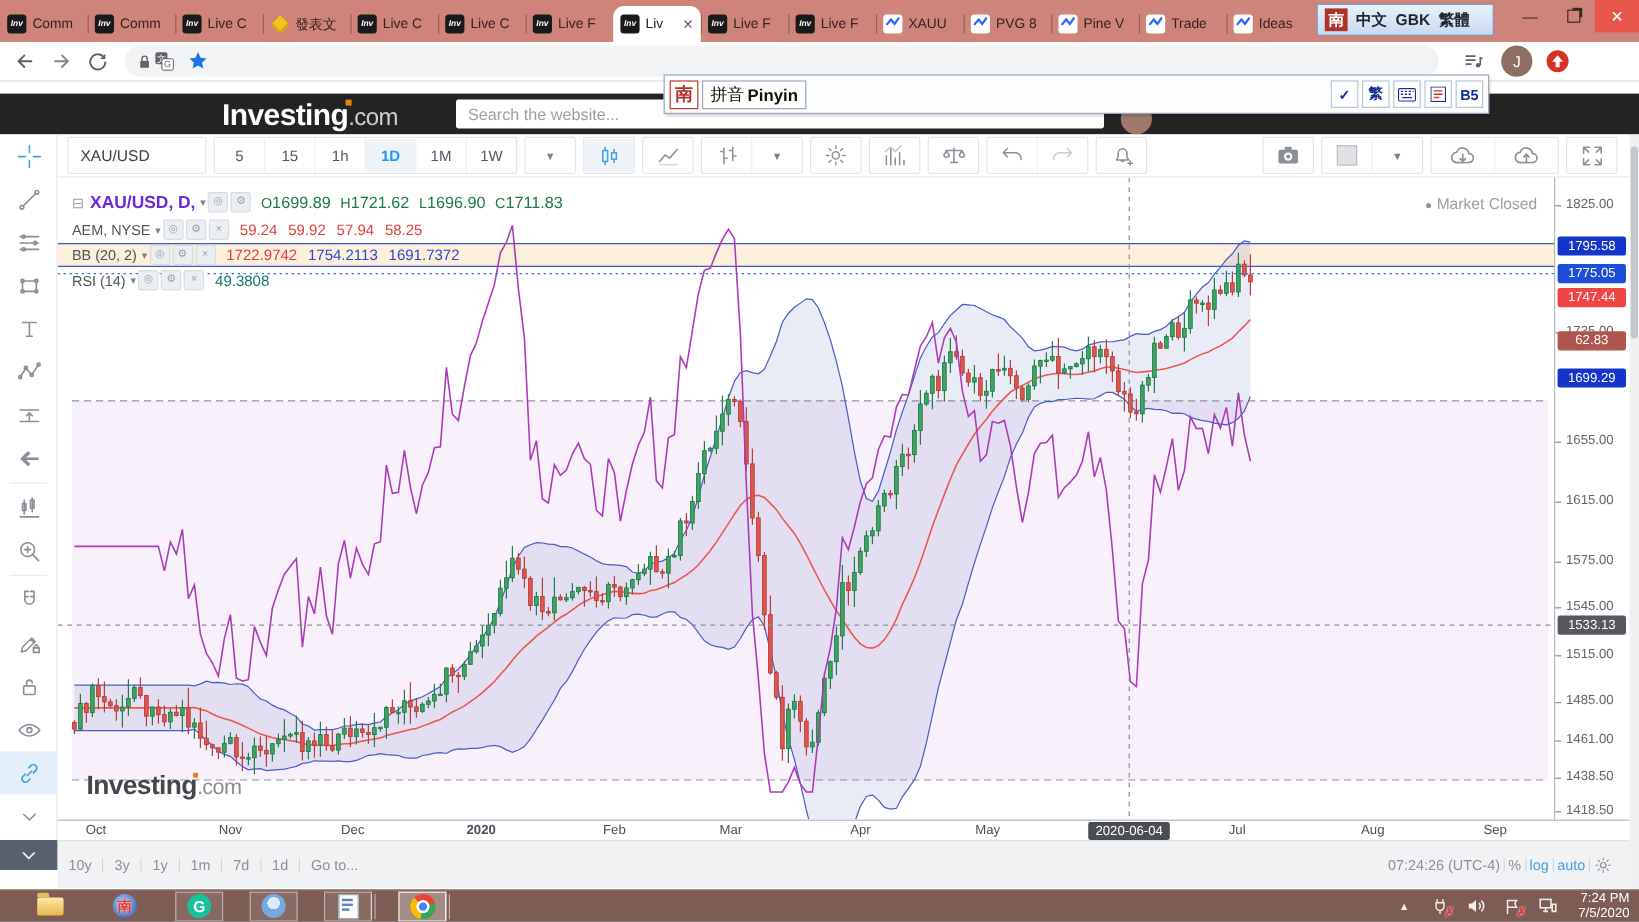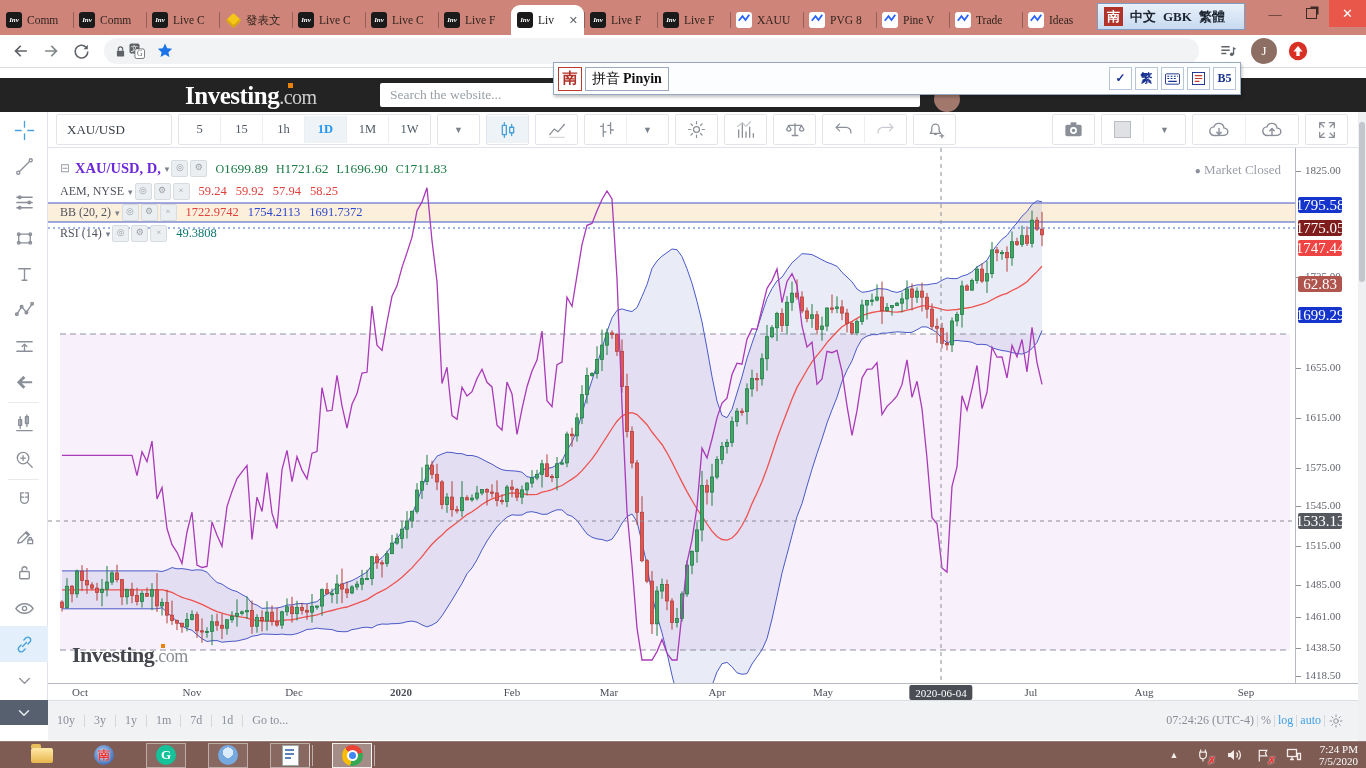--- a/index.html
+++ b/index.html
@@ -1,18 +1,18 @@
 <!DOCTYPE html>
 <html><head>
 <meta charset="utf-8">
 <style>
   html,body{margin:0;padding:0;background:#333;}
   #stage{position:relative;width:1366px;height:768px;background:#fff;overflow:hidden;
          font-family:"Liberation Sans",sans-serif;-webkit-font-smoothing:antialiased;}
-  .abs{position:absolute;font-family:Liberation Serif, serif;}
+  .abs{position:absolute;}
   
   #tabbar{left:0;top:0;width:1366px;height:35px;background:#ce8478;}
   #tabs-strip{position:absolute;left:0;bottom:0;height:30px;display:flex;}
   .tab{width:73px;height:30px;display:flex;align-items:center;padding:0 6px;box-sizing:border-box;
        font-size:11.5px;color:#31241f;position:relative;cursor:default;}
   .tab:not(.active):not(:first-child)::before{content:"";position:absolute;left:0;top:7px;height:16px;width:1px;background:rgba(0,0,0,.28);}
   .tab.active{background:#fff;border-radius:9px 9px 0 0;color:#202124;z-index:2;}
   .tab .fav{width:16px;height:16px;flex:0 0 16px;margin-right:5px;border-radius:3px;display:flex;align-items:center;justify-content:center;}
   .fav.investing{background:#1a1a1a;color:#fff;font-size:7px;font-weight:bold;font-style:italic;}
   .fav.tradingview{background:#fff;}
@@ -90,21 +90,21 @@
   #market-closed{position:absolute;right:14px;top:14px;z-index:3;font-size:13px;color:#9a9ea8;}
   #market-closed .dot{color:#8b8f99;font-size:10px;}
   #watermark{position:absolute;left:24px;top:494px;z-index:1;font-size:22px;font-weight:bold;color:#43464d;letter-spacing:-.5px;}
   #watermark .sfx{font-weight:normal;color:#8a8d93;font-size:18px;}
   #watermark .idot{position:absolute;left:89px;top:2px;width:4px;height:4px;background:#e7820c;}
   
   #price-axis{left:1295px;top:148px;width:63px;height:535px;background:#fff;border-left:1px solid #b6b9c2;box-sizing:border-box;}
   .ptick{position:absolute;left:0;width:100%;font-size:11px;color:#62656e;}
   .ptick i{position:absolute;left:0;top:7px;width:5px;border-top:1px solid #8c8f98;}
   .ptick span{position:absolute;left:9px;top:0;font-style:normal;}
-  .pbadge{position:absolute;left:2px;width:44px;height:16px;border-radius:2px;color:#fff;font-size:15px;
+  .pbadge{position:absolute;left:2px;width:57px;height:16px;border-radius:2px;color:#fff;font-size:11px;
           display:flex;align-items:center;justify-content:center;z-index:2;text-align:right;}
   #time-axis{left:48px;top:683px;width:1310px;height:17px;background:#fff;border-top:1px solid #b6b9c2;box-sizing:border-box;}
   .tlab{position:absolute;top:2px;transform:translateX(-50%);font-size:11px;color:#4c4f59;}
   #time-badge{position:absolute;top:1px;transform:translateX(-50%);height:15px;background:#4a4d54;color:#fff;
               font-size:11px;padding:0 6px;display:flex;align-items:center;border-radius:2px;}
   
   #bottom-bar{left:48px;top:700px;width:1310px;height:40px;background:#f1f2f4;border-top:1px solid #dcdee3;
               box-sizing:border-box;display:flex;align-items:center;font-size:12px;color:#8a8e99;}
   .rng{padding:0 9px;}
   .bsep{width:1px;height:12px;background:#d5d7dc;}
@@ -1047,21 +1047,21 @@
       </div>
       <div class="ptick" style="top: 493px;">
         <i></i>
         <span>1438.50</span>
       </div>
       <div class="ptick" style="top: 521px;">
         <i></i>
         <span>1418.50</span>
       </div>
       <div class="pbadge" style="top: 49px; background: rgb(20, 52, 203);">1795.58</div>
-      <div class="pbadge" style="top: 72px; background: #7f1d1d;">1775.05</div>
+      <div class="pbadge" style="top: 72px; background: #1d4ed8;">1775.05</div>
       <div class="pbadge" style="top: 92px; background: #ef4444;">1747.44</div>
       <div class="pbadge" style="top: 128px; background: rgb(176, 84, 78);">62.83</div>
       <div class="pbadge" style="top: 159px; background: rgb(20, 52, 203);">1699.29</div>
       <div class="pbadge" style="top: 365px; background: rgb(85, 89, 95);">1533.13</div>
     </div>
   <div id="time-axis" class="abs">
       <div class="tlab" style="left: 32px;">Oct</div>
       <div class="tlab" style="left: 144px;">Nov</div>
       <div class="tlab" style="left: 246px;">Dec</div>
       <div class="tlab" style="left: 353px; font-weight: bold;">2020</div>

